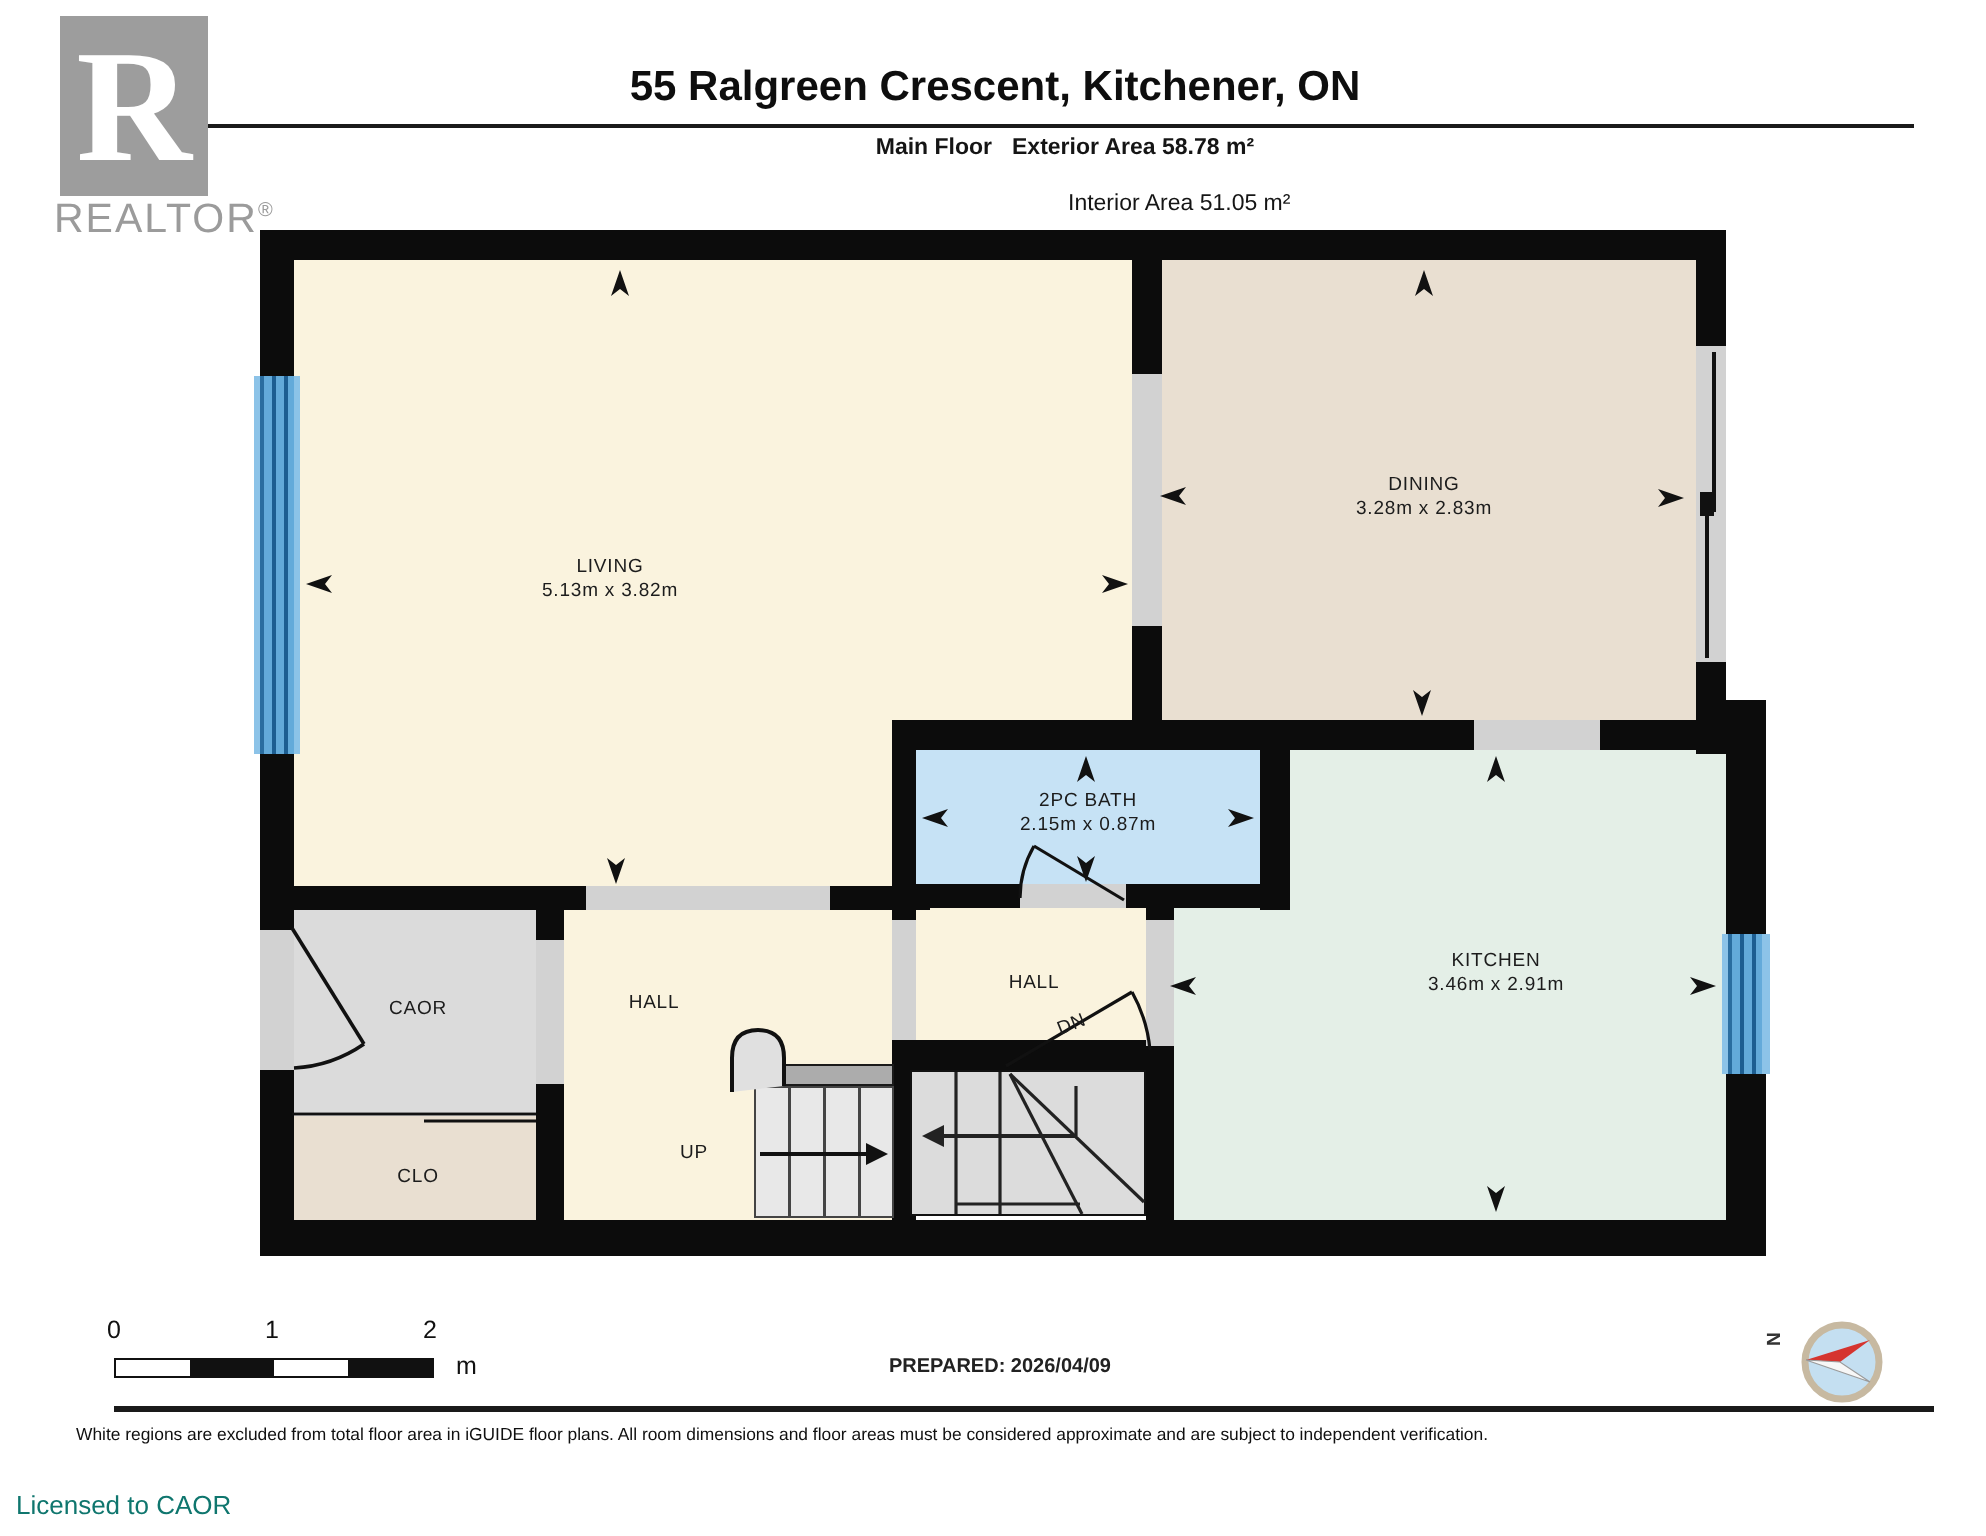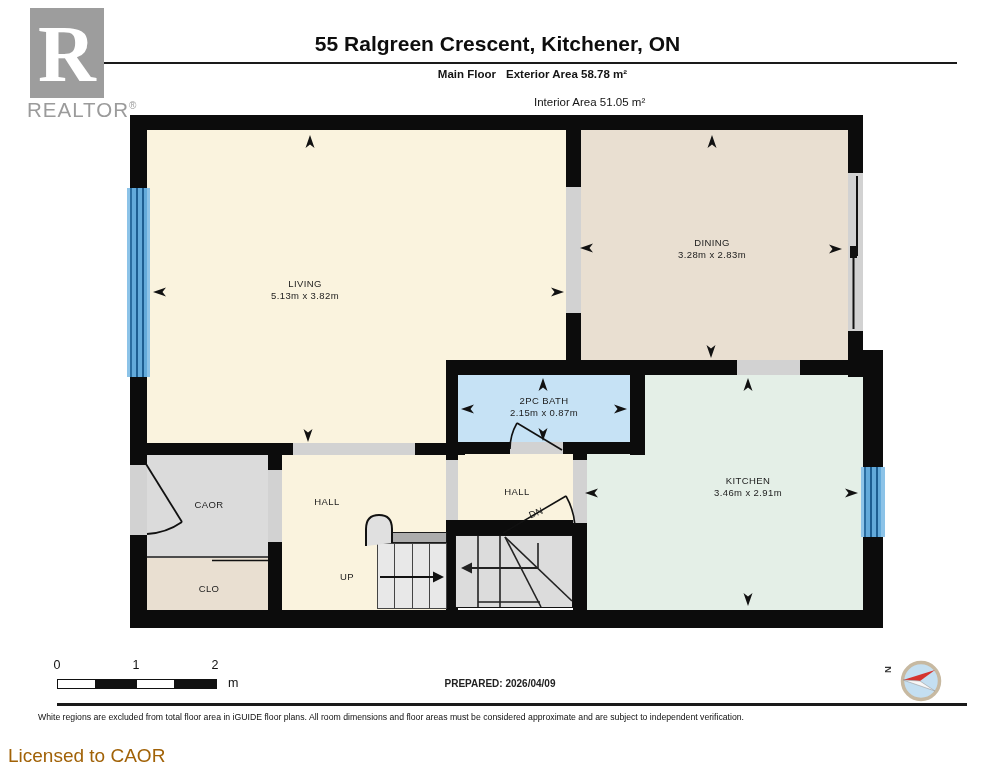--- a/index.html
+++ b/index.html
@@ -23,21 +23,21 @@
   .logo-word{position:absolute;left:27px;top:98px;font-size:20.5px;color:#9B9B9B;letter-spacing:1px;}
   .hr-title{position:absolute;left:38px;top:62px;width:919px;height:2px;background:#1a1a1a;}
   .hr-foot{position:absolute;left:57px;top:703px;width:910px;height:3px;background:#1a1a1a;}
   .scale-num{position:absolute;transform:translateX(-50%);font-size:12.5px;color:#111;}
   .scale-bar{position:absolute;left:57px;top:679px;width:158px;height:8px;border:1.5px solid #111;
         display:flex;}
   .seg-w{background:#fff;} .seg-b{background:#111;}
   .prepared{position:absolute;left:430px;top:678px;width:140px;text-align:center;
         font-size:10px;font-weight:bold;color:#222;}
   .disclaimer{position:absolute;left:38px;top:712px;width:745px;font-size:8.7px;color:#101010;}
-  .licensed{position:absolute;left:8px;top:745px;font-size:19px;color:#a16207;}
+  .licensed{position:absolute;left:8px;top:745px;font-size:13px;color:#0f766e;}
   .n-label{position:absolute;left:884px;top:664px;font-size:9.5px;font-weight:bold;color:#333;
         transform:rotate(-90deg);}
   .stair-steps{position:absolute;left:377px;top:543px;width:70px;height:66px;background:#E8E8E8;
         border:1px solid #444;box-sizing:border-box;
         background-image:repeating-linear-gradient(90deg,transparent 0 16px,#444 16px 17.5px);}
   .stair-rail{position:absolute;left:375px;top:532px;width:72px;height:11px;background:#ACACAC;
         border:1px solid #1a1a1a;box-sizing:border-box;}
   .stair-dn{position:absolute;left:455px;top:535px;width:118px;height:73px;background:#DCDCDC;
         border:1.5px solid #111;box-sizing:border-box;}
 </style>

